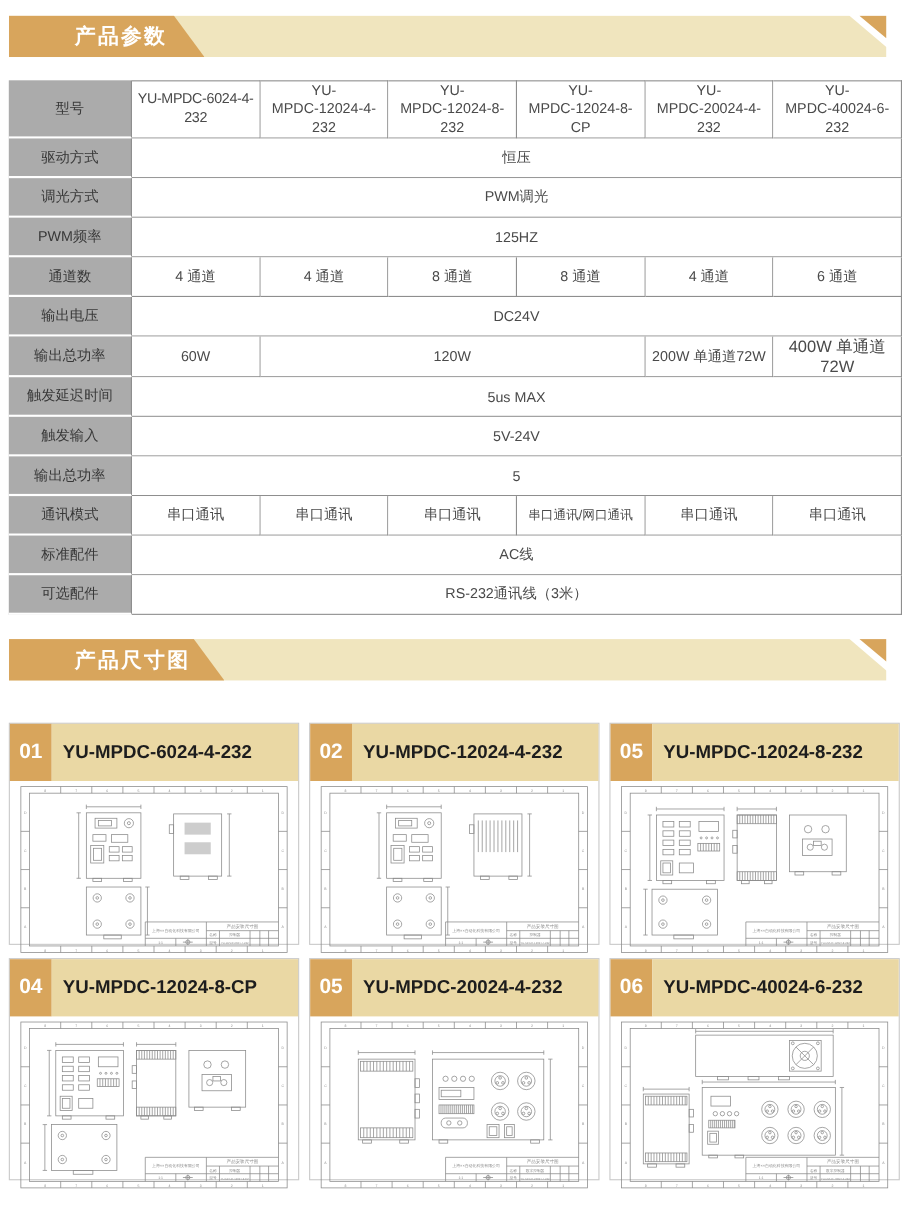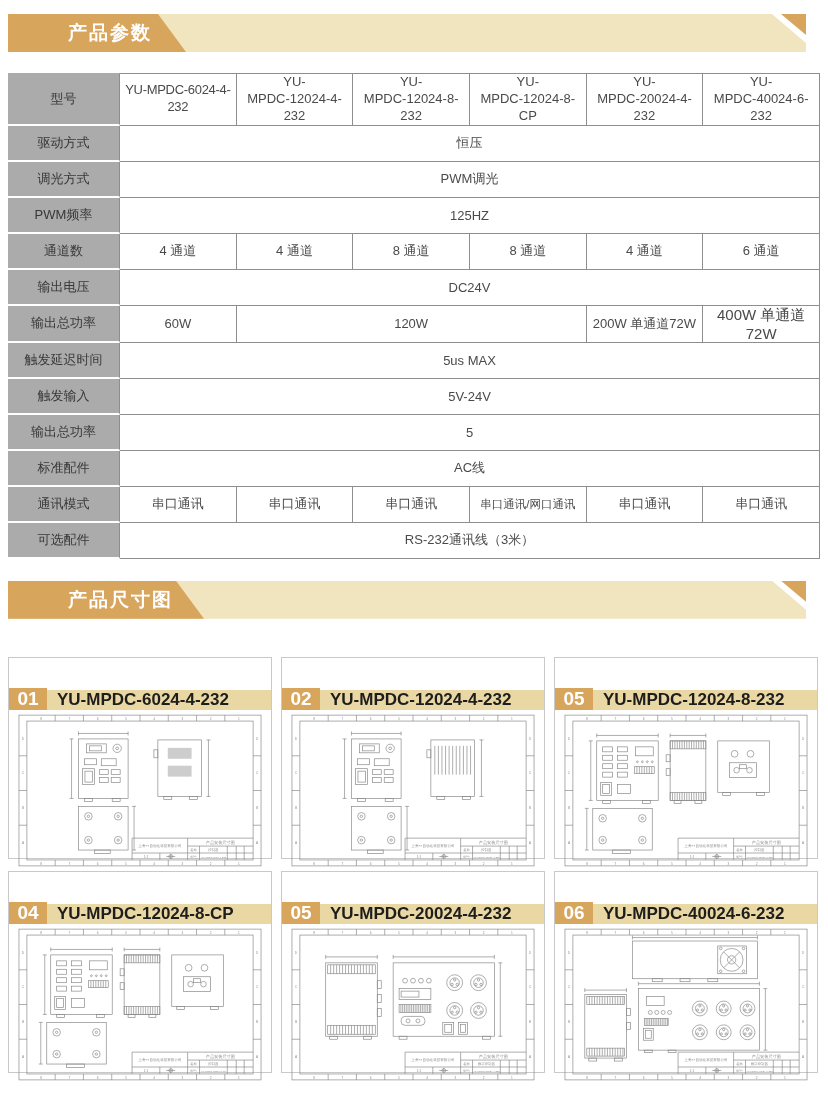--- a/index.html
+++ b/index.html
@@ -46,21 +46,21 @@
     text-align:center;font-size:13px;color:#4a4a4a;background:#fff;padding:0 2px;
   }
   table.spec tr:first-child td{border-top:1px solid var(--border);}
   table.spec tr{height:36px;}
   table.spec tr:first-child{height:38px;}
   td.model{font-size:12px;line-height:1.3;white-space:pre-line;}
   td.m0{font-size:11.5px;letter-spacing:-0.3px;}
   
   .panels{display:grid;grid-template-columns:repeat(3,264px);gap:12px 9px;margin:38px 0 0 8px;}
   .panel{border:1px solid #c9c9c9;background:#fff;height:202px;}
-  .panel-header{display:flex;height:52px;align-items:flex-end;}
+  .panel-header{display:flex;height:52px;}
   .panel-num{
     width:38px;background:var(--gold);color:#fff;font-size:19px;font-weight:bold;
     display:flex;align-items:center;justify-content:center;flex:0 0 38px;
   }
   .panel-title{
     flex:1;background:var(--panel-tan);color:#1d1d1d;font-weight:bold;font-size:17px;
     display:flex;align-items:center;padding-left:10px;white-space:nowrap;overflow:hidden;
   }
   .panel-drawing{height:164px;display:flex;align-items:center;justify-content:center;}
   .panel-drawing svg{width:250px;height:157px;}
@@ -128,31 +128,31 @@
       </tr>
       <tr>
         <th>触发输入</th>
         <td colspan="6">5V-24V</td>
       </tr>
       <tr>
         <th>输出总功率</th>
         <td colspan="6">5</td>
       </tr>
       <tr>
-        <th>标准配件</th>
-        <td colspan="6">AC线</td>
-      </tr>
-      <tr>
         <th>通讯模式</th>
         <td colspan="1">串口通讯</td>
         <td colspan="1">串口通讯</td>
         <td colspan="1">串口通讯</td>
         <td colspan="1" style="font-size: 11.5px;">串口通讯/网口通讯</td>
         <td colspan="1">串口通讯</td>
         <td colspan="1">串口通讯</td>
+      </tr>
+      <tr>
+        <th>标准配件</th>
+        <td colspan="6">AC线</td>
       </tr>
       <tr>
         <th>可选配件</th>
         <td colspan="6">RS-232通讯线（3米）</td>
       </tr>
     </tbody>
 </table>
 
 <div class="banner second">
   <div class="banner-bar"></div>

